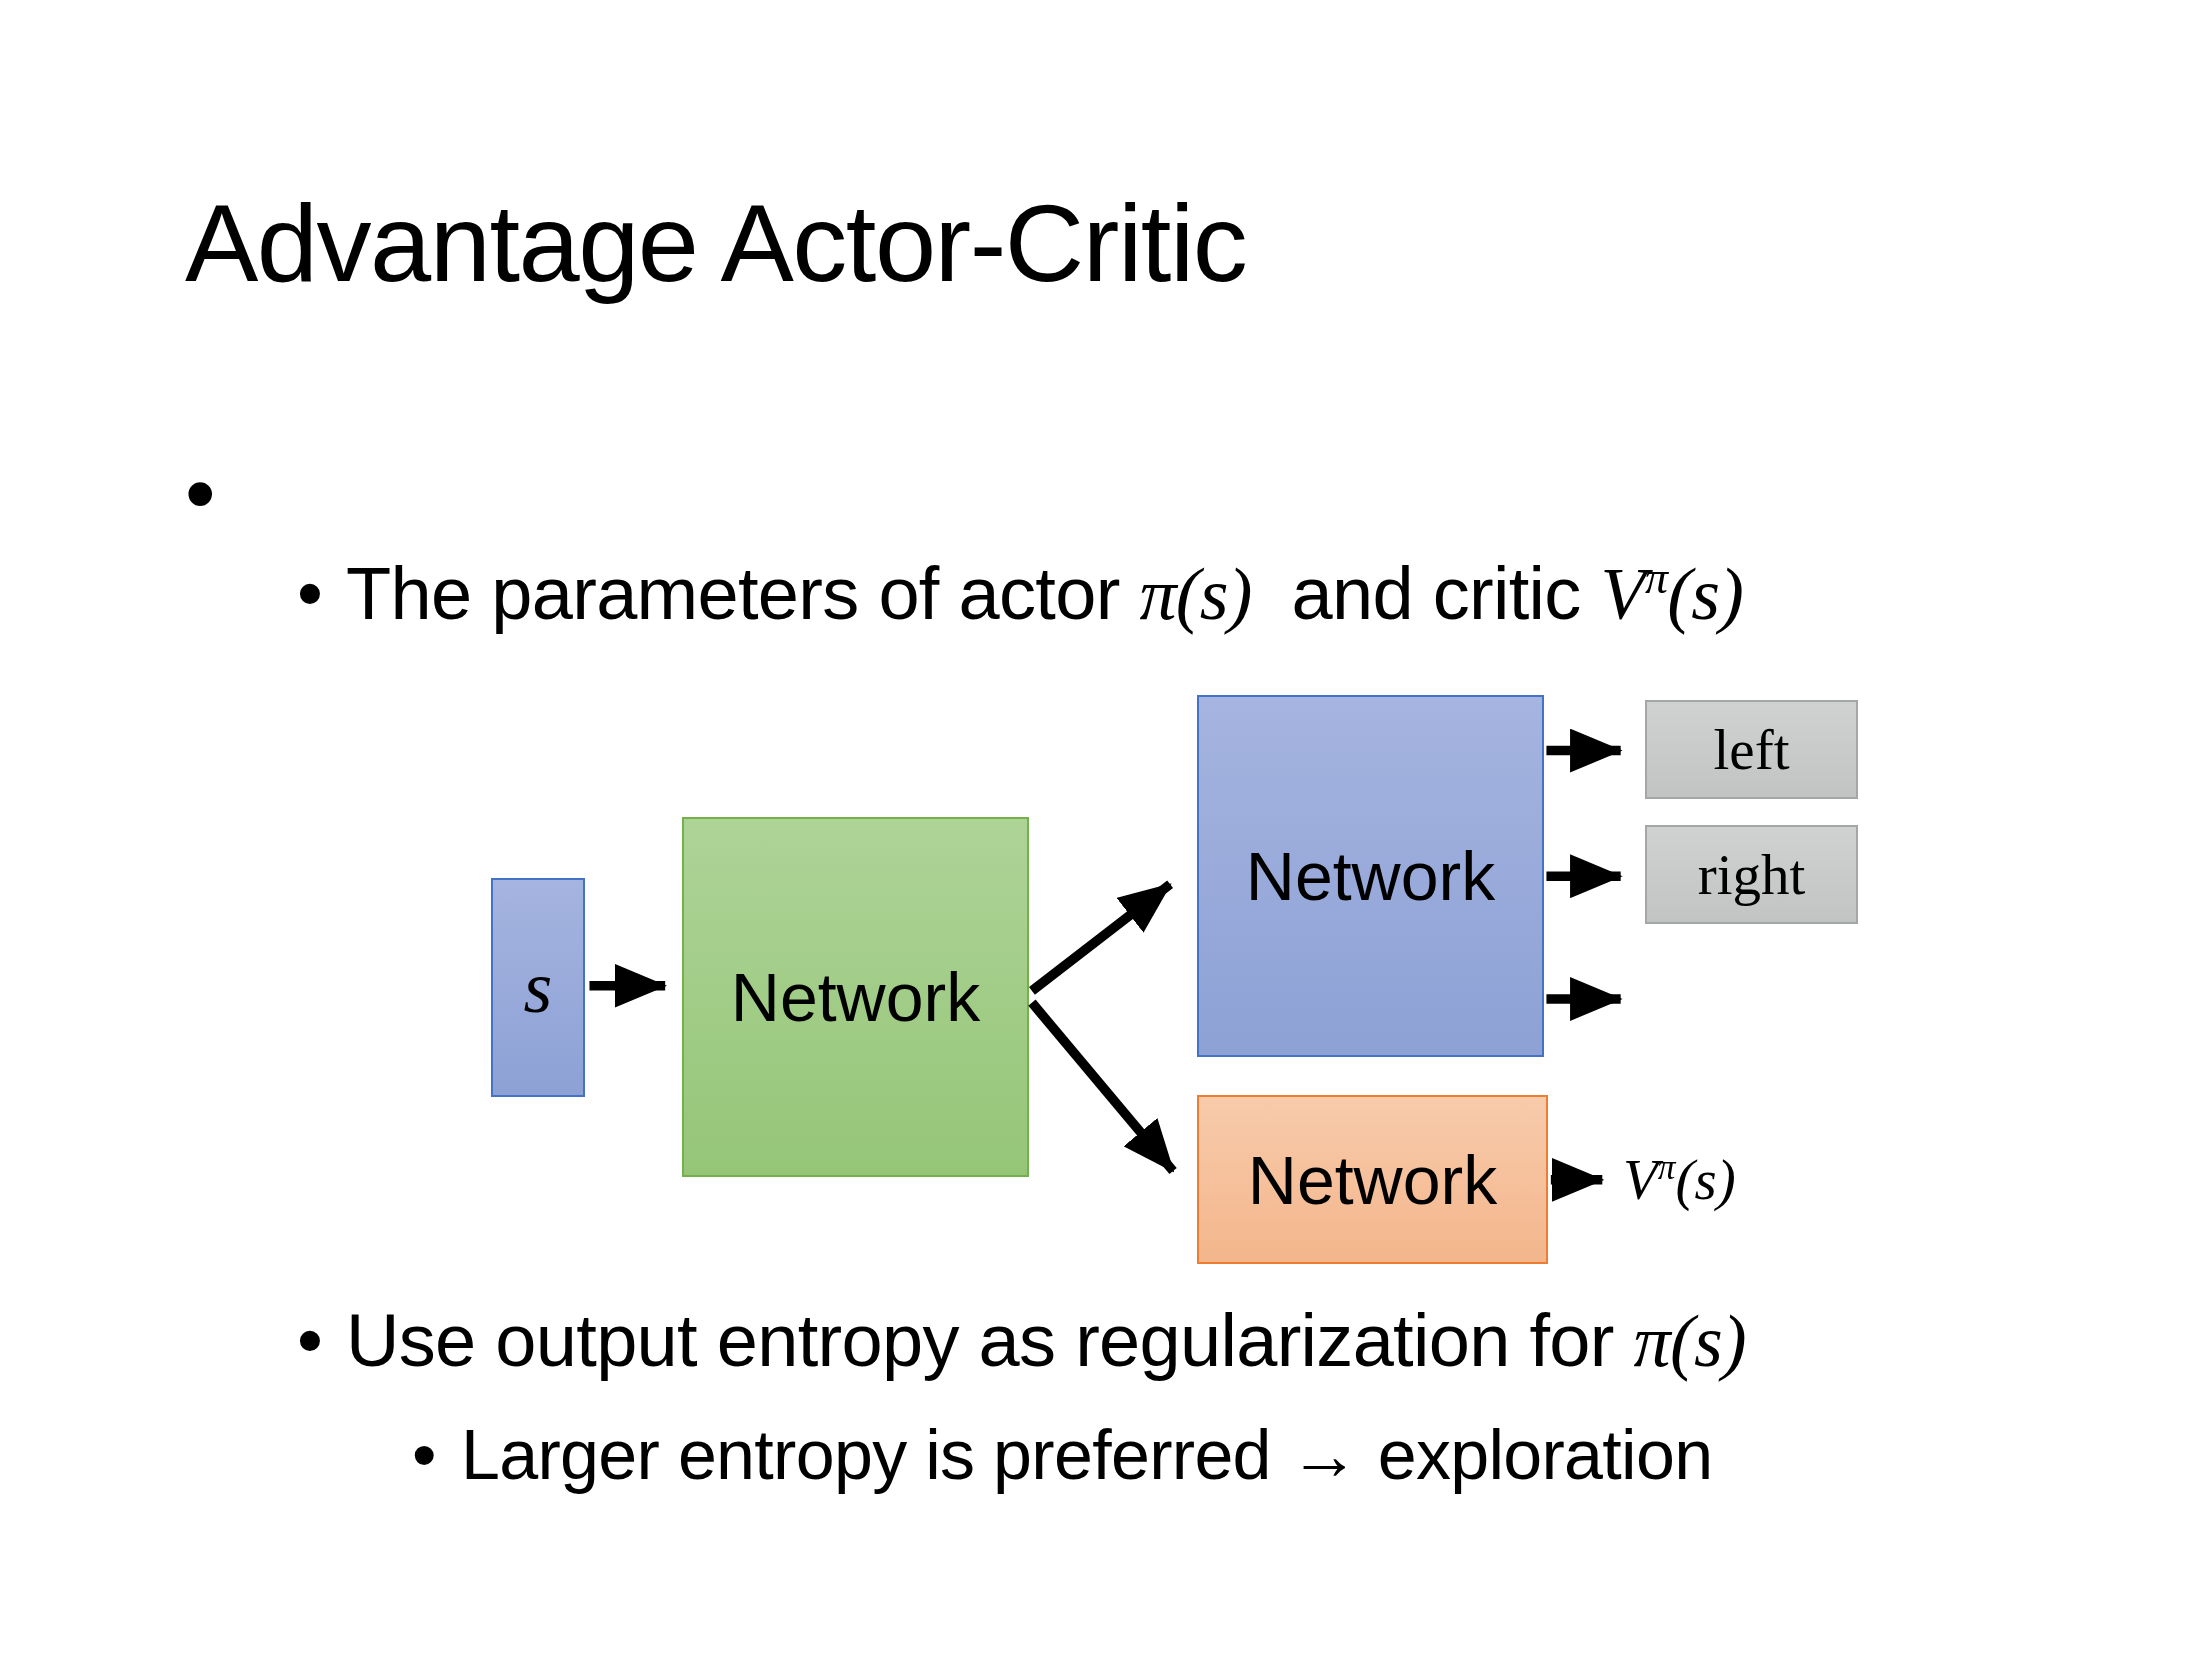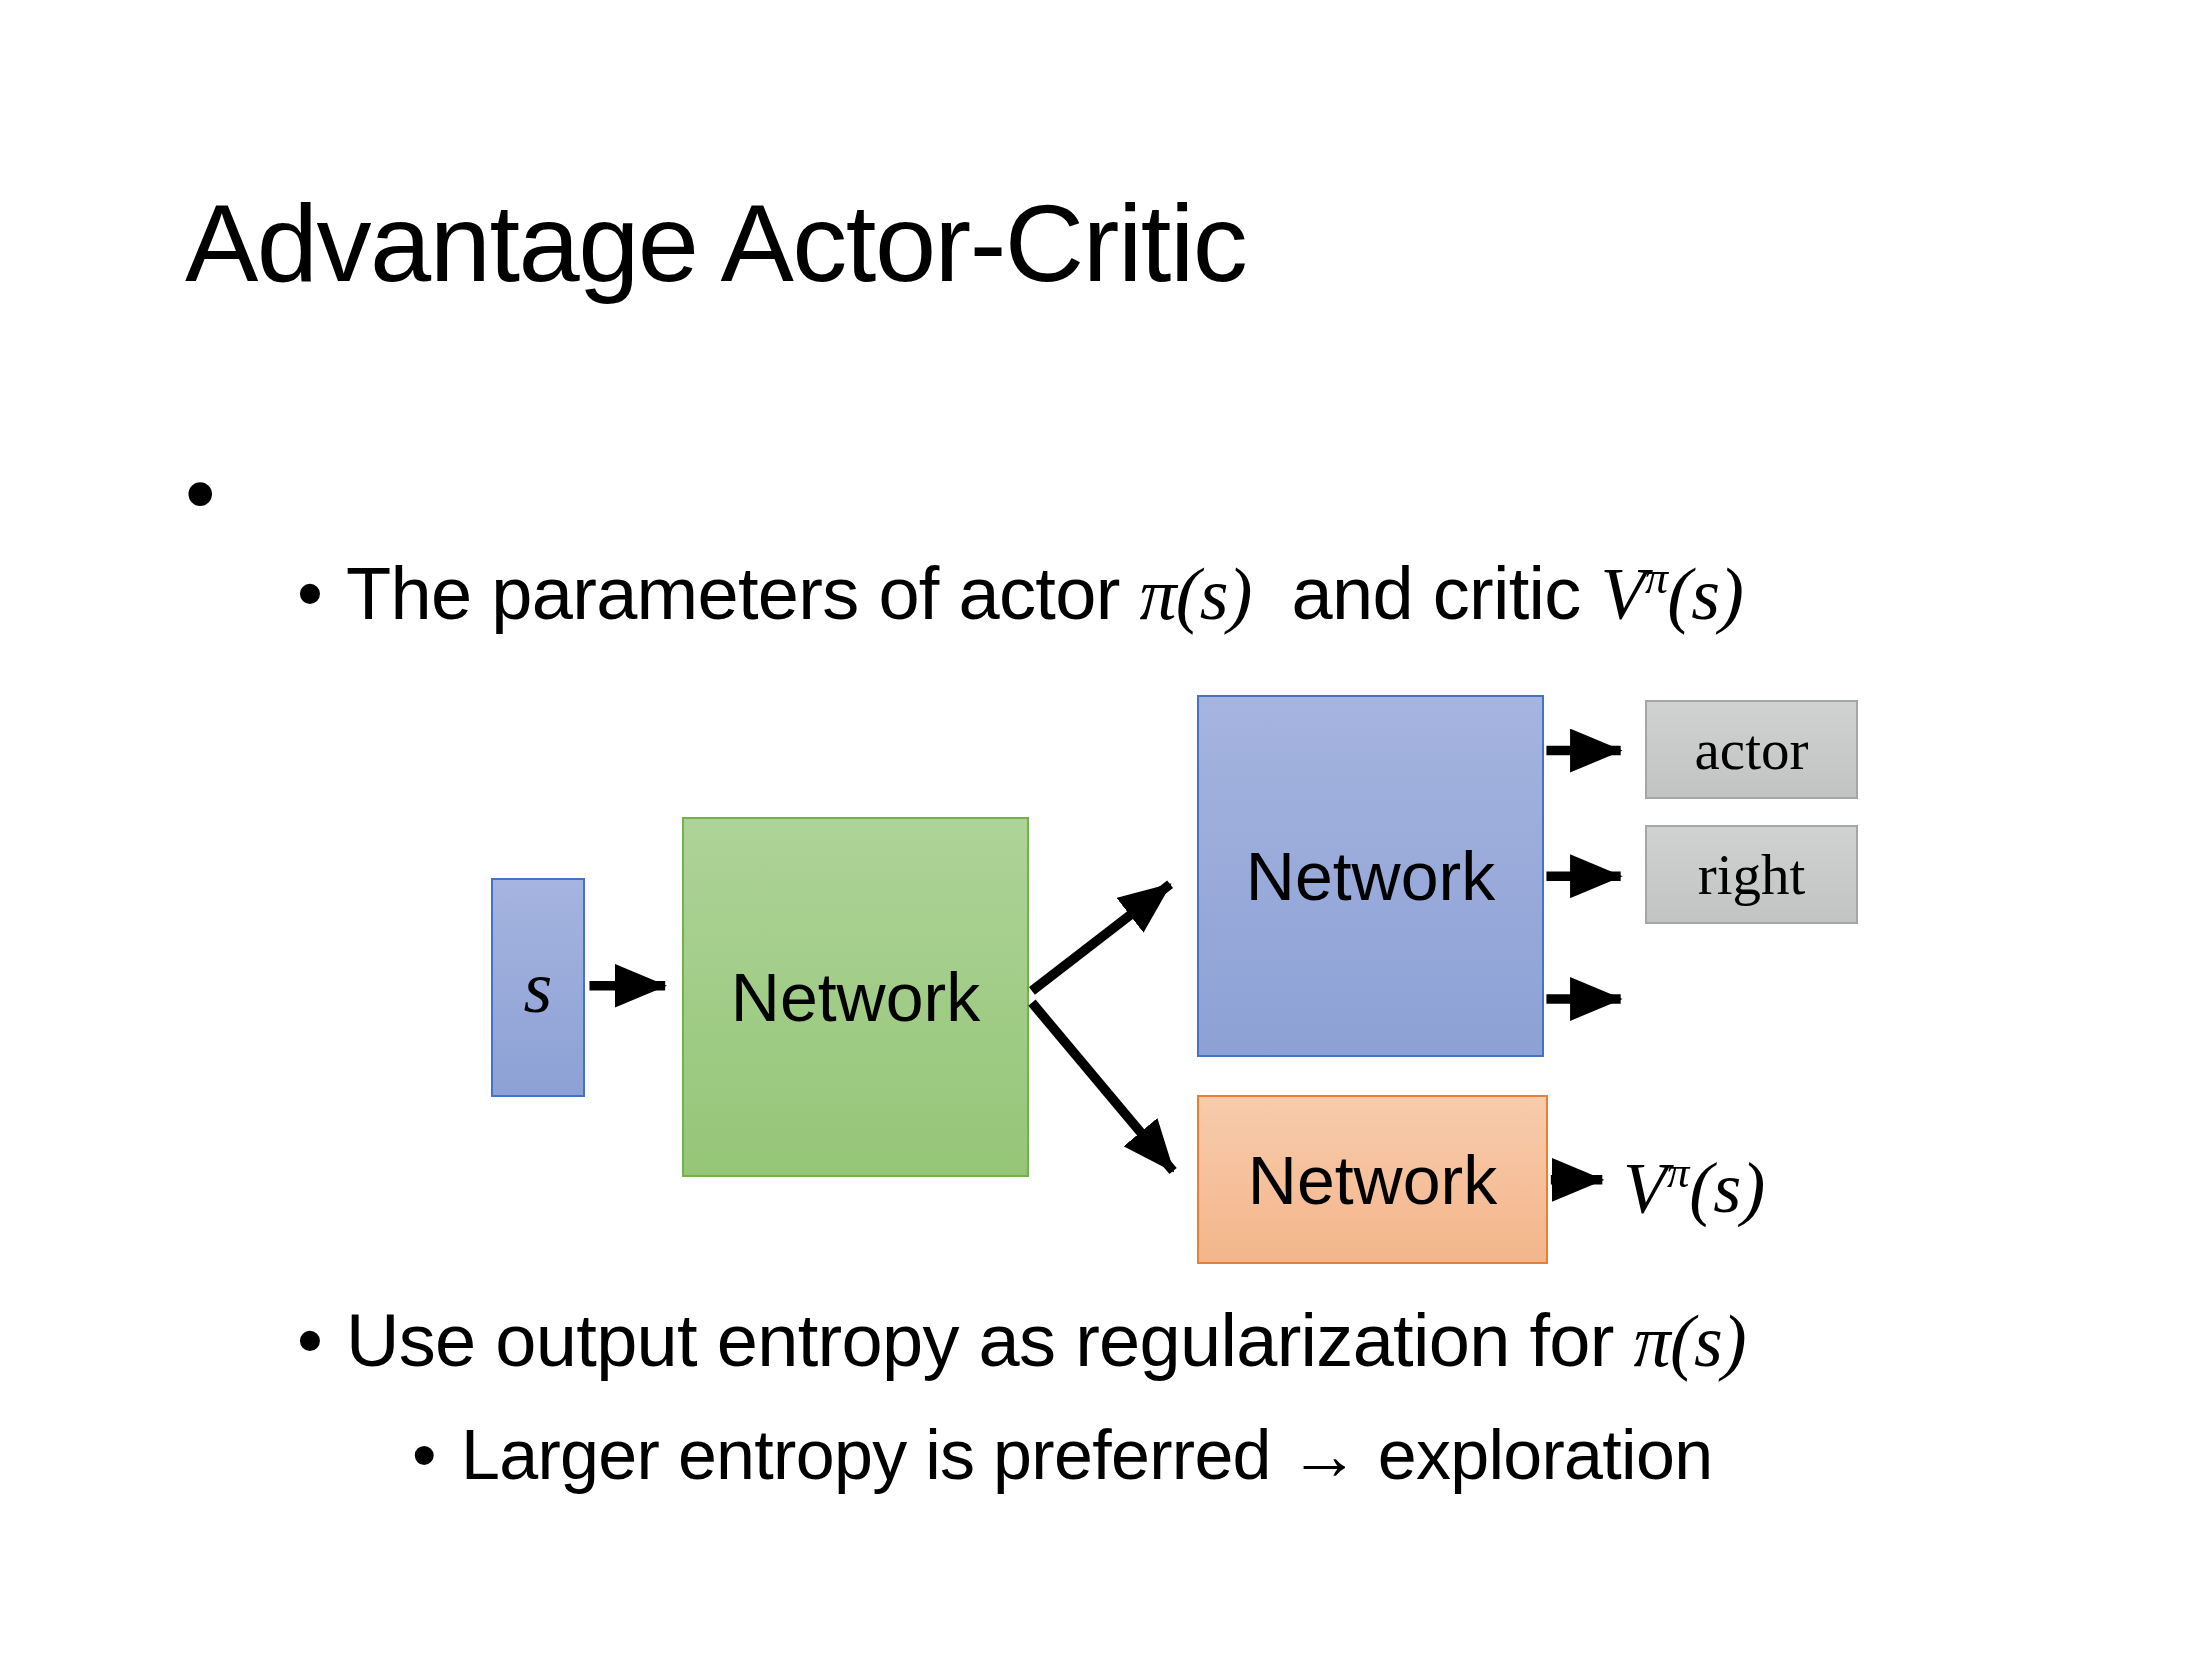--- a/index.html
+++ b/index.html
@@ -68,21 +68,21 @@
     left:1645px;width:213px;height:99px;
     background:linear-gradient(180deg,var(--gray_fill_top),var(--gray_fill_bottom));
     border:2.9px solid var(--gray_border);
     font-family:"Liberation Serif",serif;font-size:57px;
   }
   .act-0{top:700px;}
   .act-1{top:825px;}
   .act-2{top:949px;}
   .value-label{
     position:absolute;left:1623px;top:1136px;
-    font-size:72px;line-height:1.1;
+    font-size:57px;line-height:1.1;
     white-space:nowrap;
   }
   svg.arrows{position:absolute;left:0;top:0;pointer-events:none;}
   svg.arrows line{stroke:var(--arrow,#000);stroke-width:13;}
   svg.arrows path{fill:var(--arrow,#000);}
 </style>
 </head>
 <body>
 
 <div class="slide">
@@ -109,21 +109,21 @@
 
   <div class="box box-actor">
     <span>Network</span>
   </div>
 
   <div class="box box-critic">
     <span>Network</span>
   </div>
 
   <div class="box box-action act-0">
-    <span>actor</span>
+    <span>left</span>
   </div>
   <div class="box box-action act-1">
     <span>right</span>
   </div>
 
   <div class="value-label math">
     <span>V</span><sup>π</sup><span>(s)</span>
   </div>
 
   <svg class="arrows" width="2205" height="1654" viewBox="0 0 3000 2250">

